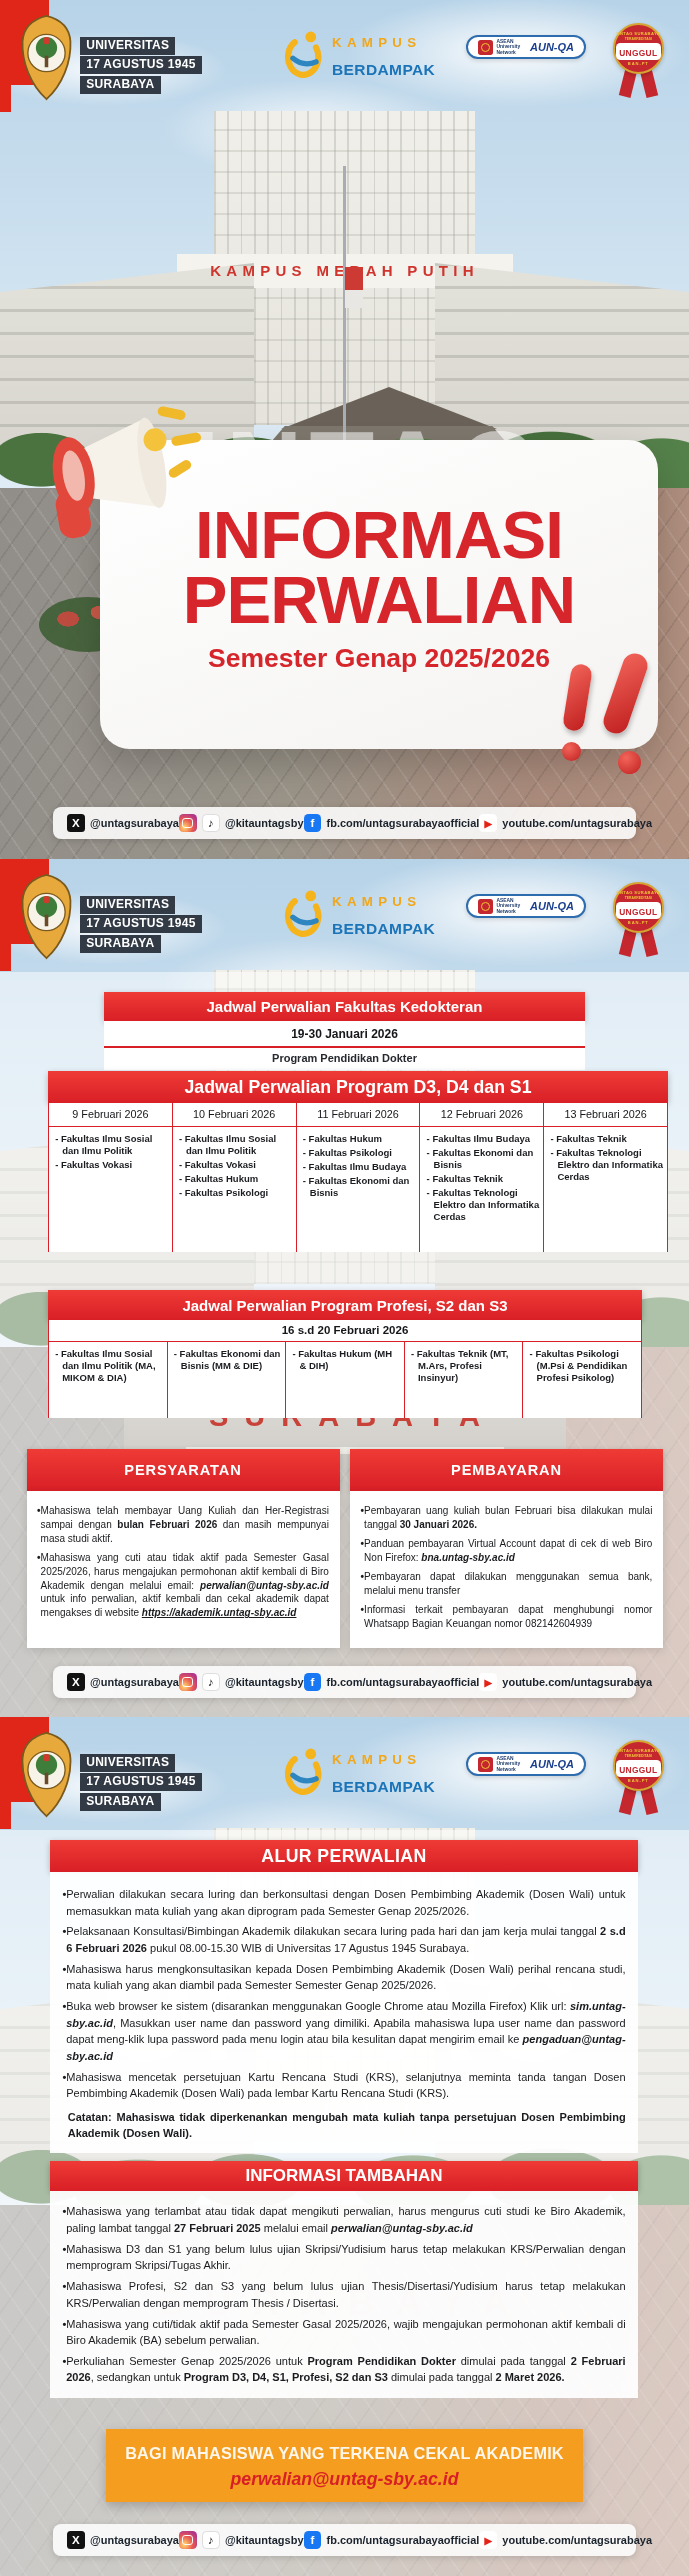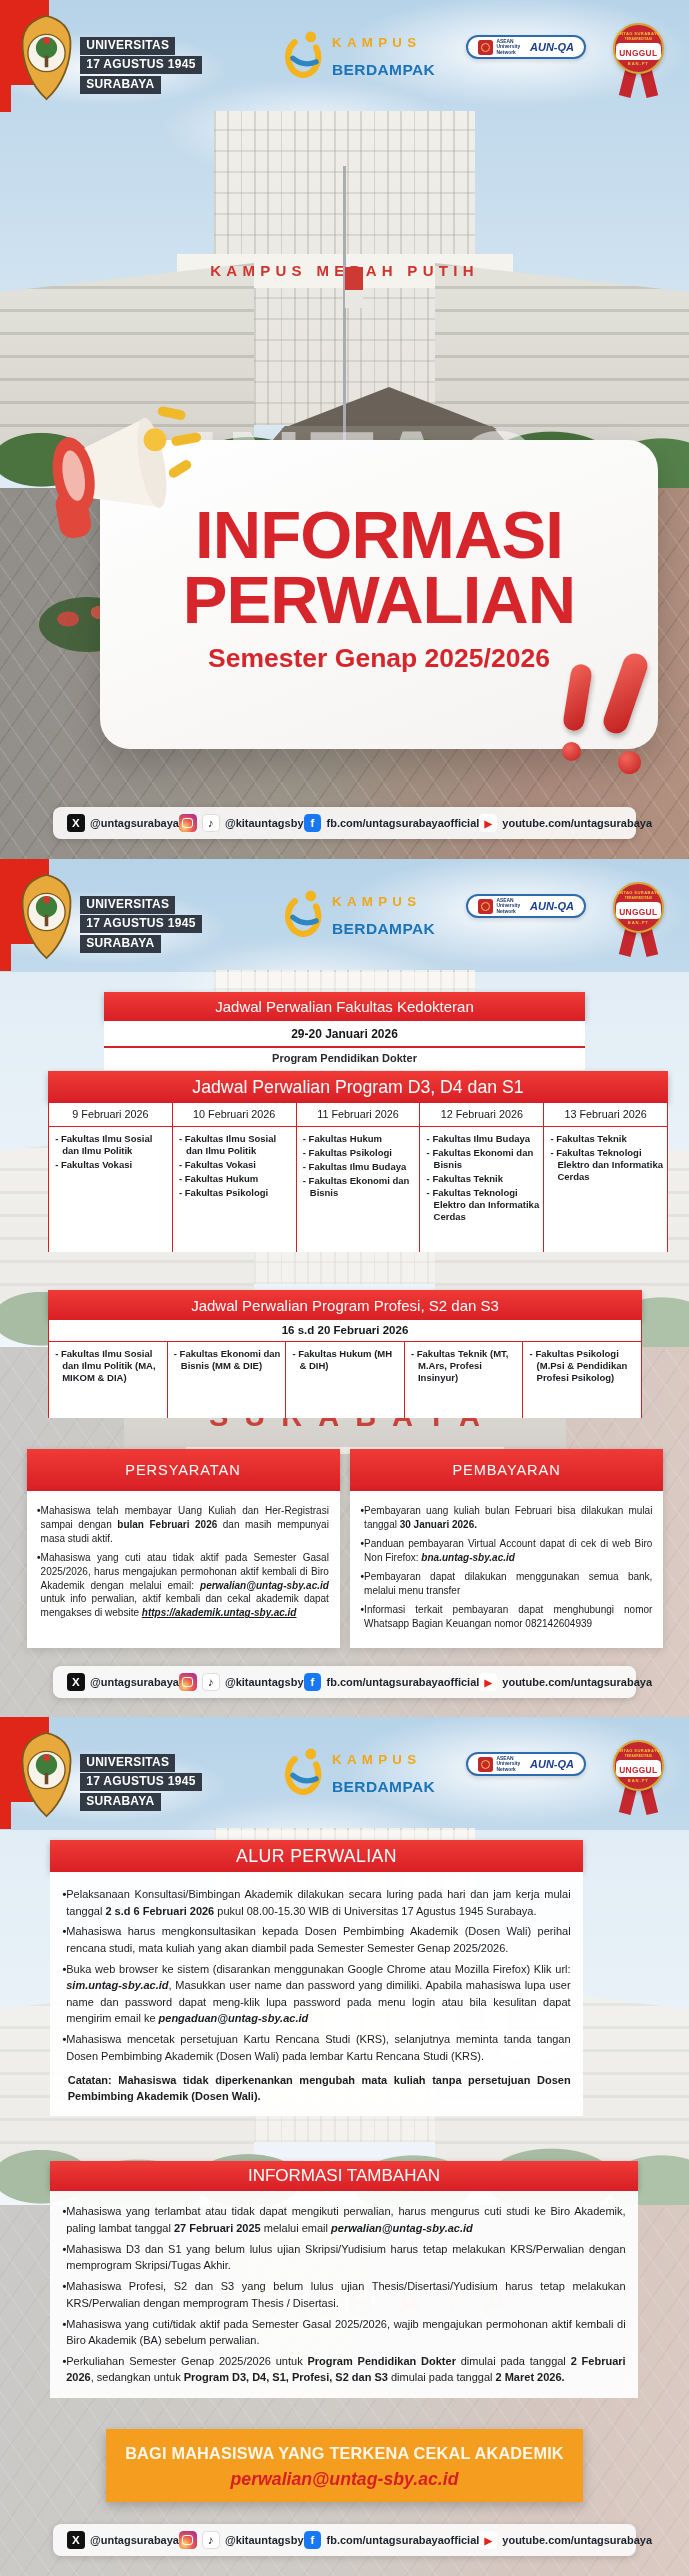--- a/index.html
+++ b/index.html
@@ -93,21 +93,21 @@
 .foot{position:absolute;left:53px;top:807px;width:583px;height:32px;background:rgba(252,252,252,.9);border-radius:8px;display:flex;align-items:center;justify-content:space-between;padding:0 14px;font-size:11px;font-weight:bold;color:#1a222c;box-shadow:0 1.8px 7px rgba(0,0,0,.15);z-index:7}
 .fitem{display:flex;align-items:center;gap:5.3px}
 .ic{width:17.7px;height:17.7px;border-radius:4.4px;display:flex;align-items:center;justify-content:center;font-size:11.5px;font-weight:bold;flex:none}
 .ic-x{background:#111;color:#fff;border-radius:3.5px}
 .ic-ig{background:radial-gradient(circle at 30% 75%,#fdc468 8%,#e95950 45%,#b13589 80%);position:relative}
 .ic-ig::before{content:"";width:8.8px;height:8.8px;border:1.6px solid #fff;border-radius:3.1px}
 .ic-tt{background:#fff;color:#111;border:0.9px solid #ddd}
 .ic-fb{background:#1877f2;color:#fff}
 .ic-yt{background:#fff;color:#e62117;font-size:9.7px}
 
-.rbar{background:linear-gradient(#ef3b36,#d81f26);color:#fff;font-weight:normal;text-align:left;display:flex;align-items:center;justify-content:center;box-shadow:0 1.8px 6.2px rgba(0,0,0,.25)}
+.rbar{background:linear-gradient(#ef3b36,#d81f26);color:#fff;font-weight:bold;text-align:left;display:flex;align-items:center;justify-content:center;box-shadow:0 1.8px 6.2px rgba(0,0,0,.25)}
 .kedok{position:absolute;left:104px;top:133px;width:481px;z-index:4}
 .kedok .rbar{height:29px;font-size:15px}
 .krow1{background:#fff;border-bottom:2.2px solid #d81f26;border-top:2.7px solid #fff;font-weight:bold;font-size:12px;text-align:center;padding:4.4px 0;color:#15171a}
 .krow2{background:#fff;font-weight:bold;font-size:11px;text-align:center;padding:4.4px 0 6.2px;color:#26292e}
 .d3t{position:absolute;left:48px;top:212px;width:620px;z-index:4}
 .d3t .rbar{height:32px;font-size:17.7px}
 .pdate{background:#fff;text-align:center;font-weight:bold;font-size:11.5px;padding:4.4px 0;color:#15171a;border-bottom:1.8px solid #d81f26;border-left:1.8px solid #d81f26;border-right:1.8px solid #d81f26}
 .cols{display:flex;background:#fff;border-left:1.8px solid #d81f26;border-right:1.8px solid #d81f26}
 .tcol{flex:1;border-right:1.8px solid #d81f26;display:flex;flex-direction:column}
 .tcol:last-child{border-right:none}
@@ -122,21 +122,21 @@
 
 .pp{position:absolute;top:590px;width:313px;z-index:4}
 #pers{left:26.5px}#pemb{left:350px}
 .pp .rbar{height:42px;font-size:14.6px;letter-spacing:0.9px}
 .ppbody{background:#fff;padding:8px 10.6px 12.4px;min-height:157px;box-shadow:0 2.7px 8.8px rgba(0,0,0,.12)}
 .bullet{display:flex;gap:0;color:#191b1e;text-align:justify}
 .ppbody .bullet{font-size:10px;line-height:1.38;margin-top:5.3px}
 .dot{flex:none}
 .dot::before{content:"•";font-weight:bold}
 .fb{font-weight:bold}.fi{font-style:italic}.fu{text-decoration:underline}
-.alur{position:absolute;left:50px;top:123px;width:533px;z-index:4}
+.alur{position:absolute;left:50px;top:123px;width:588px;z-index:4}
 .alur .rbar{height:32px;font-size:17.7px;letter-spacing:0.4px}
 .abody{background:rgba(255,255,255,.93);padding:9.7px 12.4px 3.5px}
 .abody .bullet,.tbody .bullet{font-size:11px;line-height:1.5;margin-top:4.4px}
 .noteWrap{background:rgba(255,255,255,.93);padding:1.8px 12.4px 10.6px}
 .noteWrap .bullet{font-size:11px;line-height:1.45;margin-top:3.5px;padding-left:5.3px}
 .noteWrap .dot::before{content:""}
 .tamb{position:absolute;left:50px;top:444px;width:588px;z-index:4}
 .tamb .rbar{height:30px;font-size:17px}
 .tbody{background:rgba(255,255,255,.93);padding:8px 12.4px 12.4px}
 .banner{position:absolute;left:106px;top:712px;width:477px;background:#f59d1e;padding:13.3px 8.8px 12.4px;text-align:center;box-shadow:0 3.5px 10.6px rgba(0,0,0,.22);z-index:4}
@@ -303,21 +303,21 @@
           <span class="ungTop">UNTAG SURABAYA</span>
           <span class="ungMid">TERAKREDITASI</span>
           <span class="ungBox"><span class="ungLbl">UNGGUL</span></span>
           <span class="ungBot">BAN-PT</span>
         </div>
       </div>
     </div>
 
     <div class="kedok">
       <div class="rbar">Jadwal Perwalian Fakultas Kedokteran</div>
-      <div class="krow1">29-20 Januari 2026</div>
+      <div class="krow1">19-30 Januari 2026</div>
       <div class="krow2">Program Pendidikan Dokter</div>
     </div>
 
     <div class="d3t">
       <div class="rbar">Jadwal Perwalian Program D3, D4 dan S1</div>
       <div class="cols">
           <div class="tcol">
             <div class="tdate">9 Februari 2026</div>
             <div class="titems">
               <div class="titem">Fakultas Ilmu Sosial dan Ilmu Politik</div>
@@ -502,20 +502,24 @@
           <span class="ungBot">BAN-PT</span>
         </div>
       </div>
     </div>
 
     <div class="alur">
       <div class="rbar">ALUR PERWALIAN</div>
       <div class="abody">
           <div class="bullet">
             <span class="dot"></span>
+            <span><span>Perwalian dilakukan secara luring dan berkonsultasi dengan Dosen Pembimbing Akademik (Dosen Wali) untuk memasukkan mata kuliah yang akan diprogram pada Semester Genap 2025/2026.</span></span>
+          </div>
+          <div class="bullet">
+            <span class="dot"></span>
             <span><span>Pelaksanaan Konsultasi/Bimbingan Akademik dilakukan secara luring pada hari dan jam kerja mulai tanggal </span><span class="fb">2 s.d 6 Februari 2026</span><span> pukul 08.00-15.30 WIB di Universitas 17 Agustus 1945 Surabaya.</span></span>
           </div>
           <div class="bullet">
             <span class="dot"></span>
             <span><span>Mahasiswa harus mengkonsultasikan kepada Dosen Pembimbing Akademik (Dosen Wali) perihal rencana studi, mata kuliah yang akan diambil pada Semester Semester Genap 2025/2026.</span></span>
           </div>
           <div class="bullet">
             <span class="dot"></span>
             <span><span>Buka web browser ke sistem (disarankan menggunakan Google Chrome atau Mozilla Firefox) Klik url: </span><span class="fb fi">sim.untag-sby.ac.id</span><span>, Masukkan user name dan password yang dimiliki. Apabila mahasiswa lupa user name dan password dapat meng-klik lupa password pada menu login atau bila kesulitan dapat mengirim email ke </span><span class="fb fi">pengaduan@untag-sby.ac.id</span></span>
           </div>

